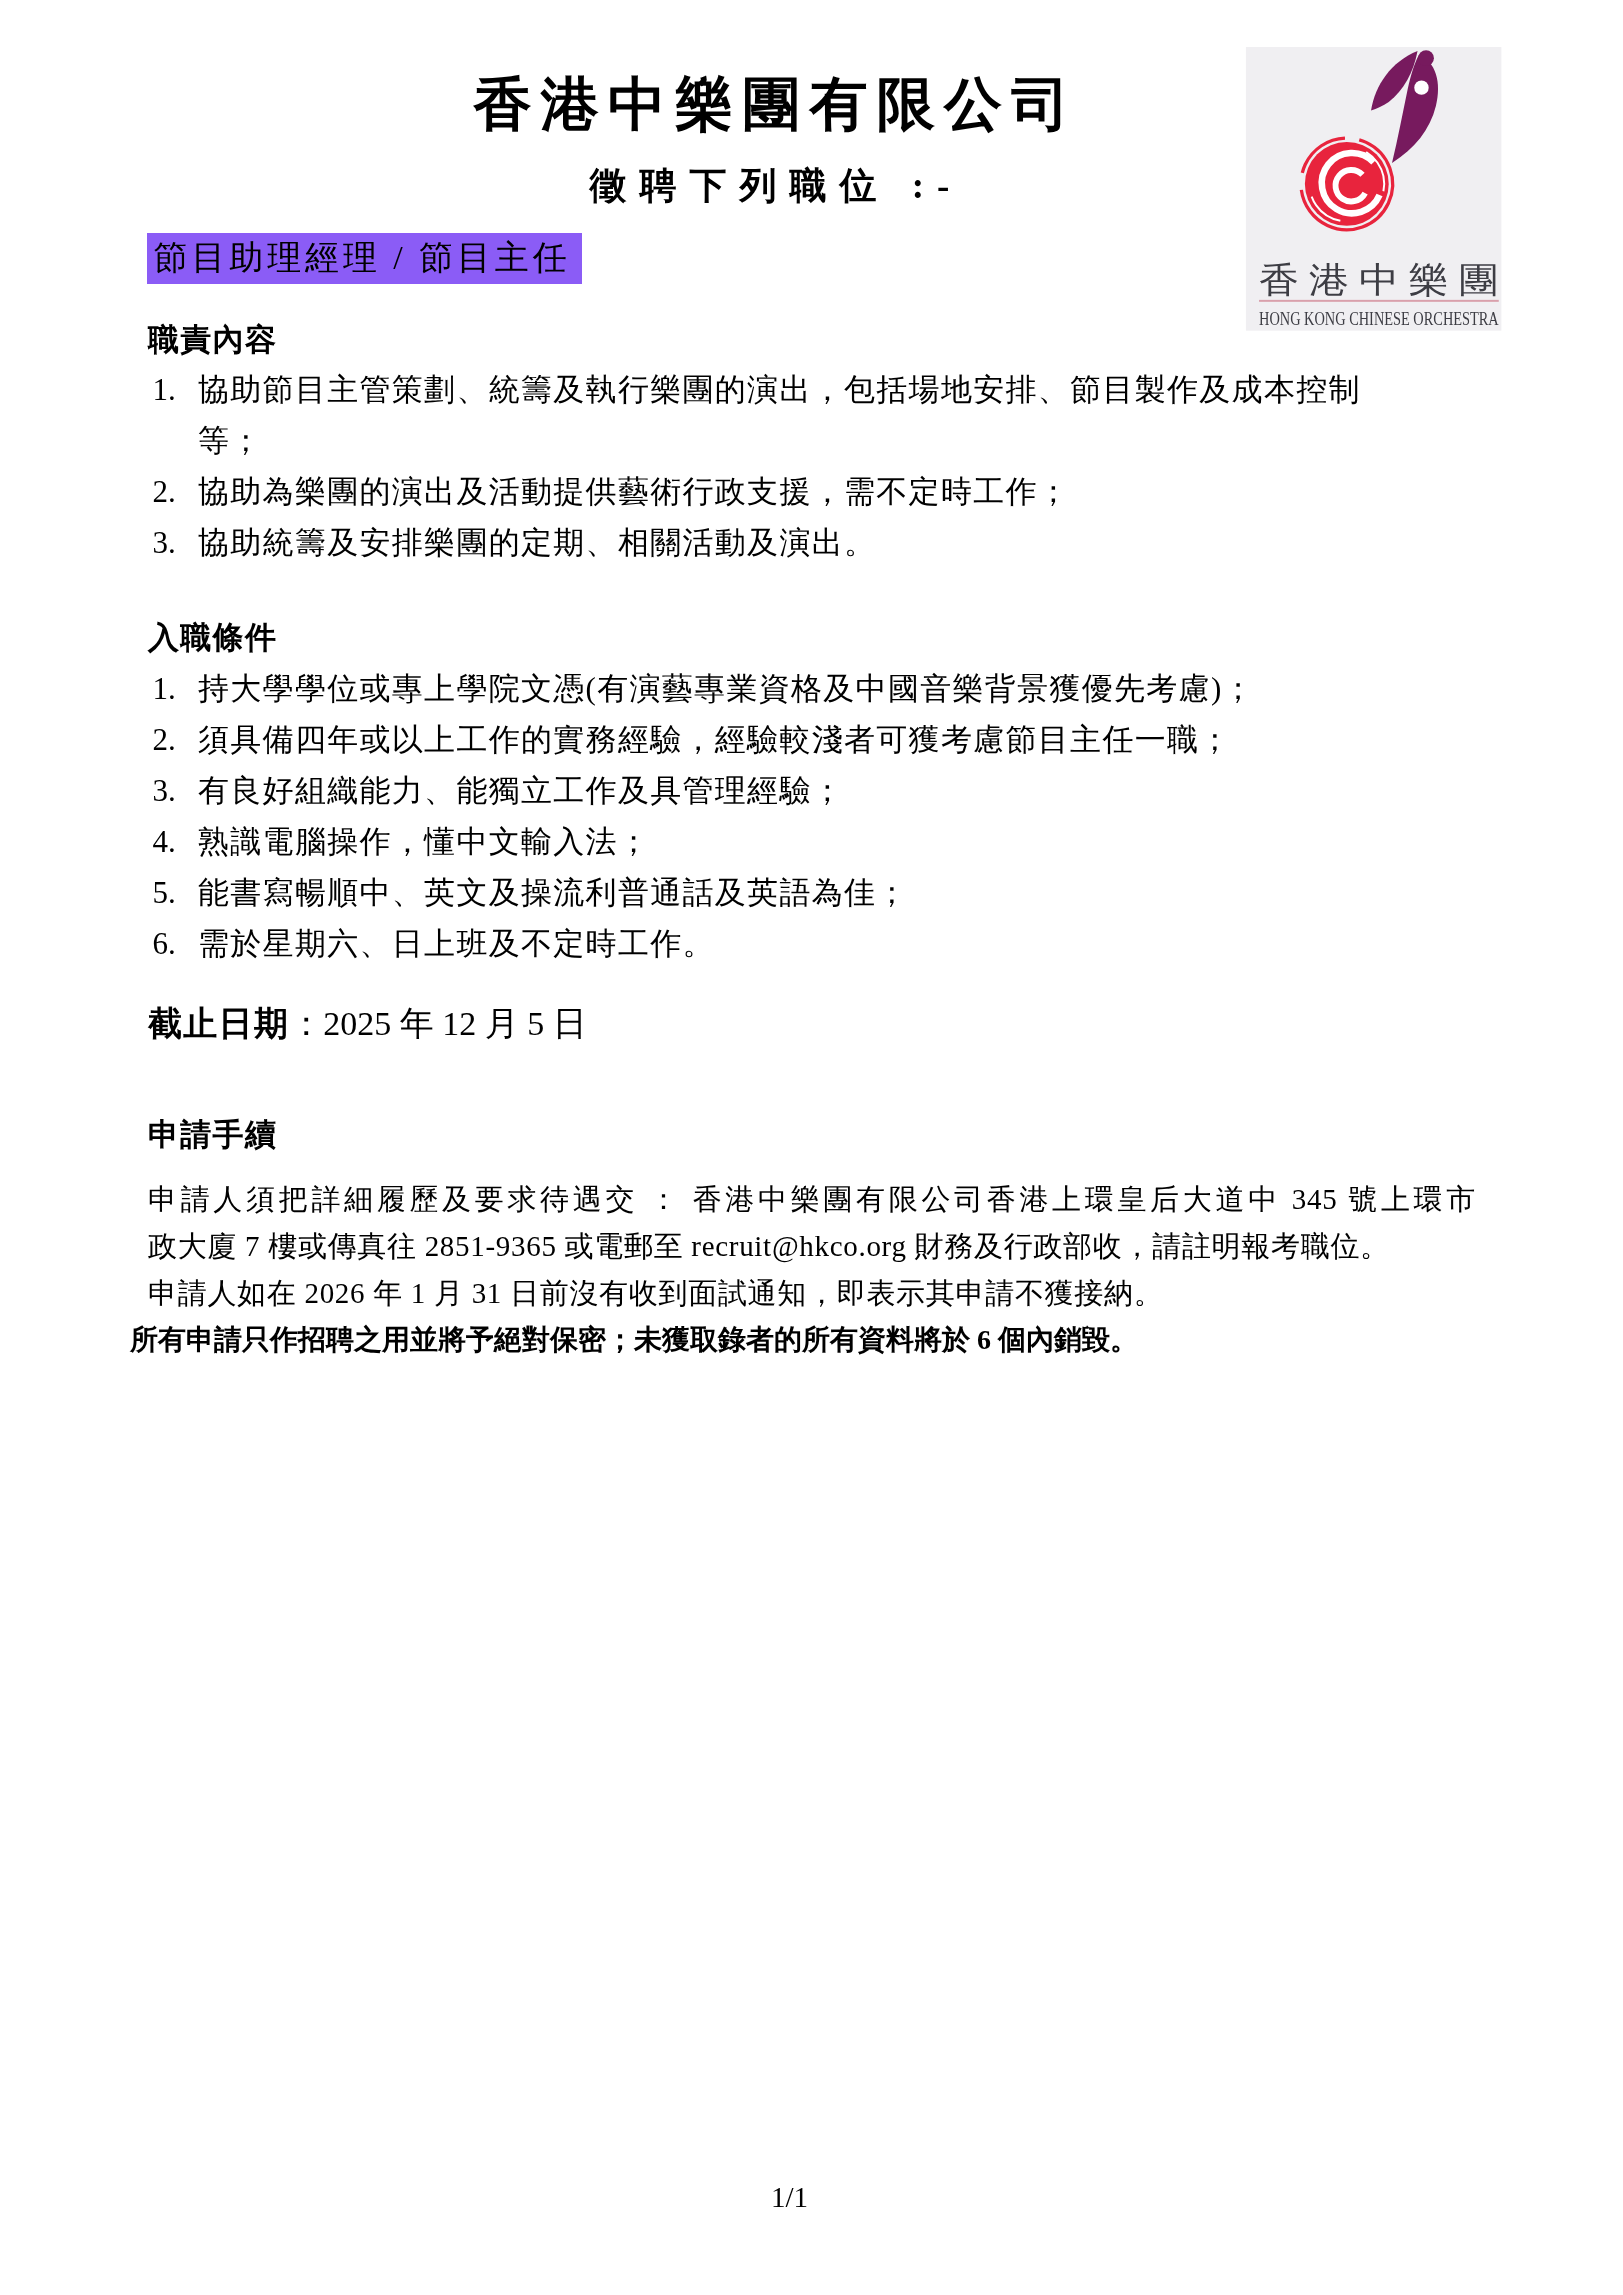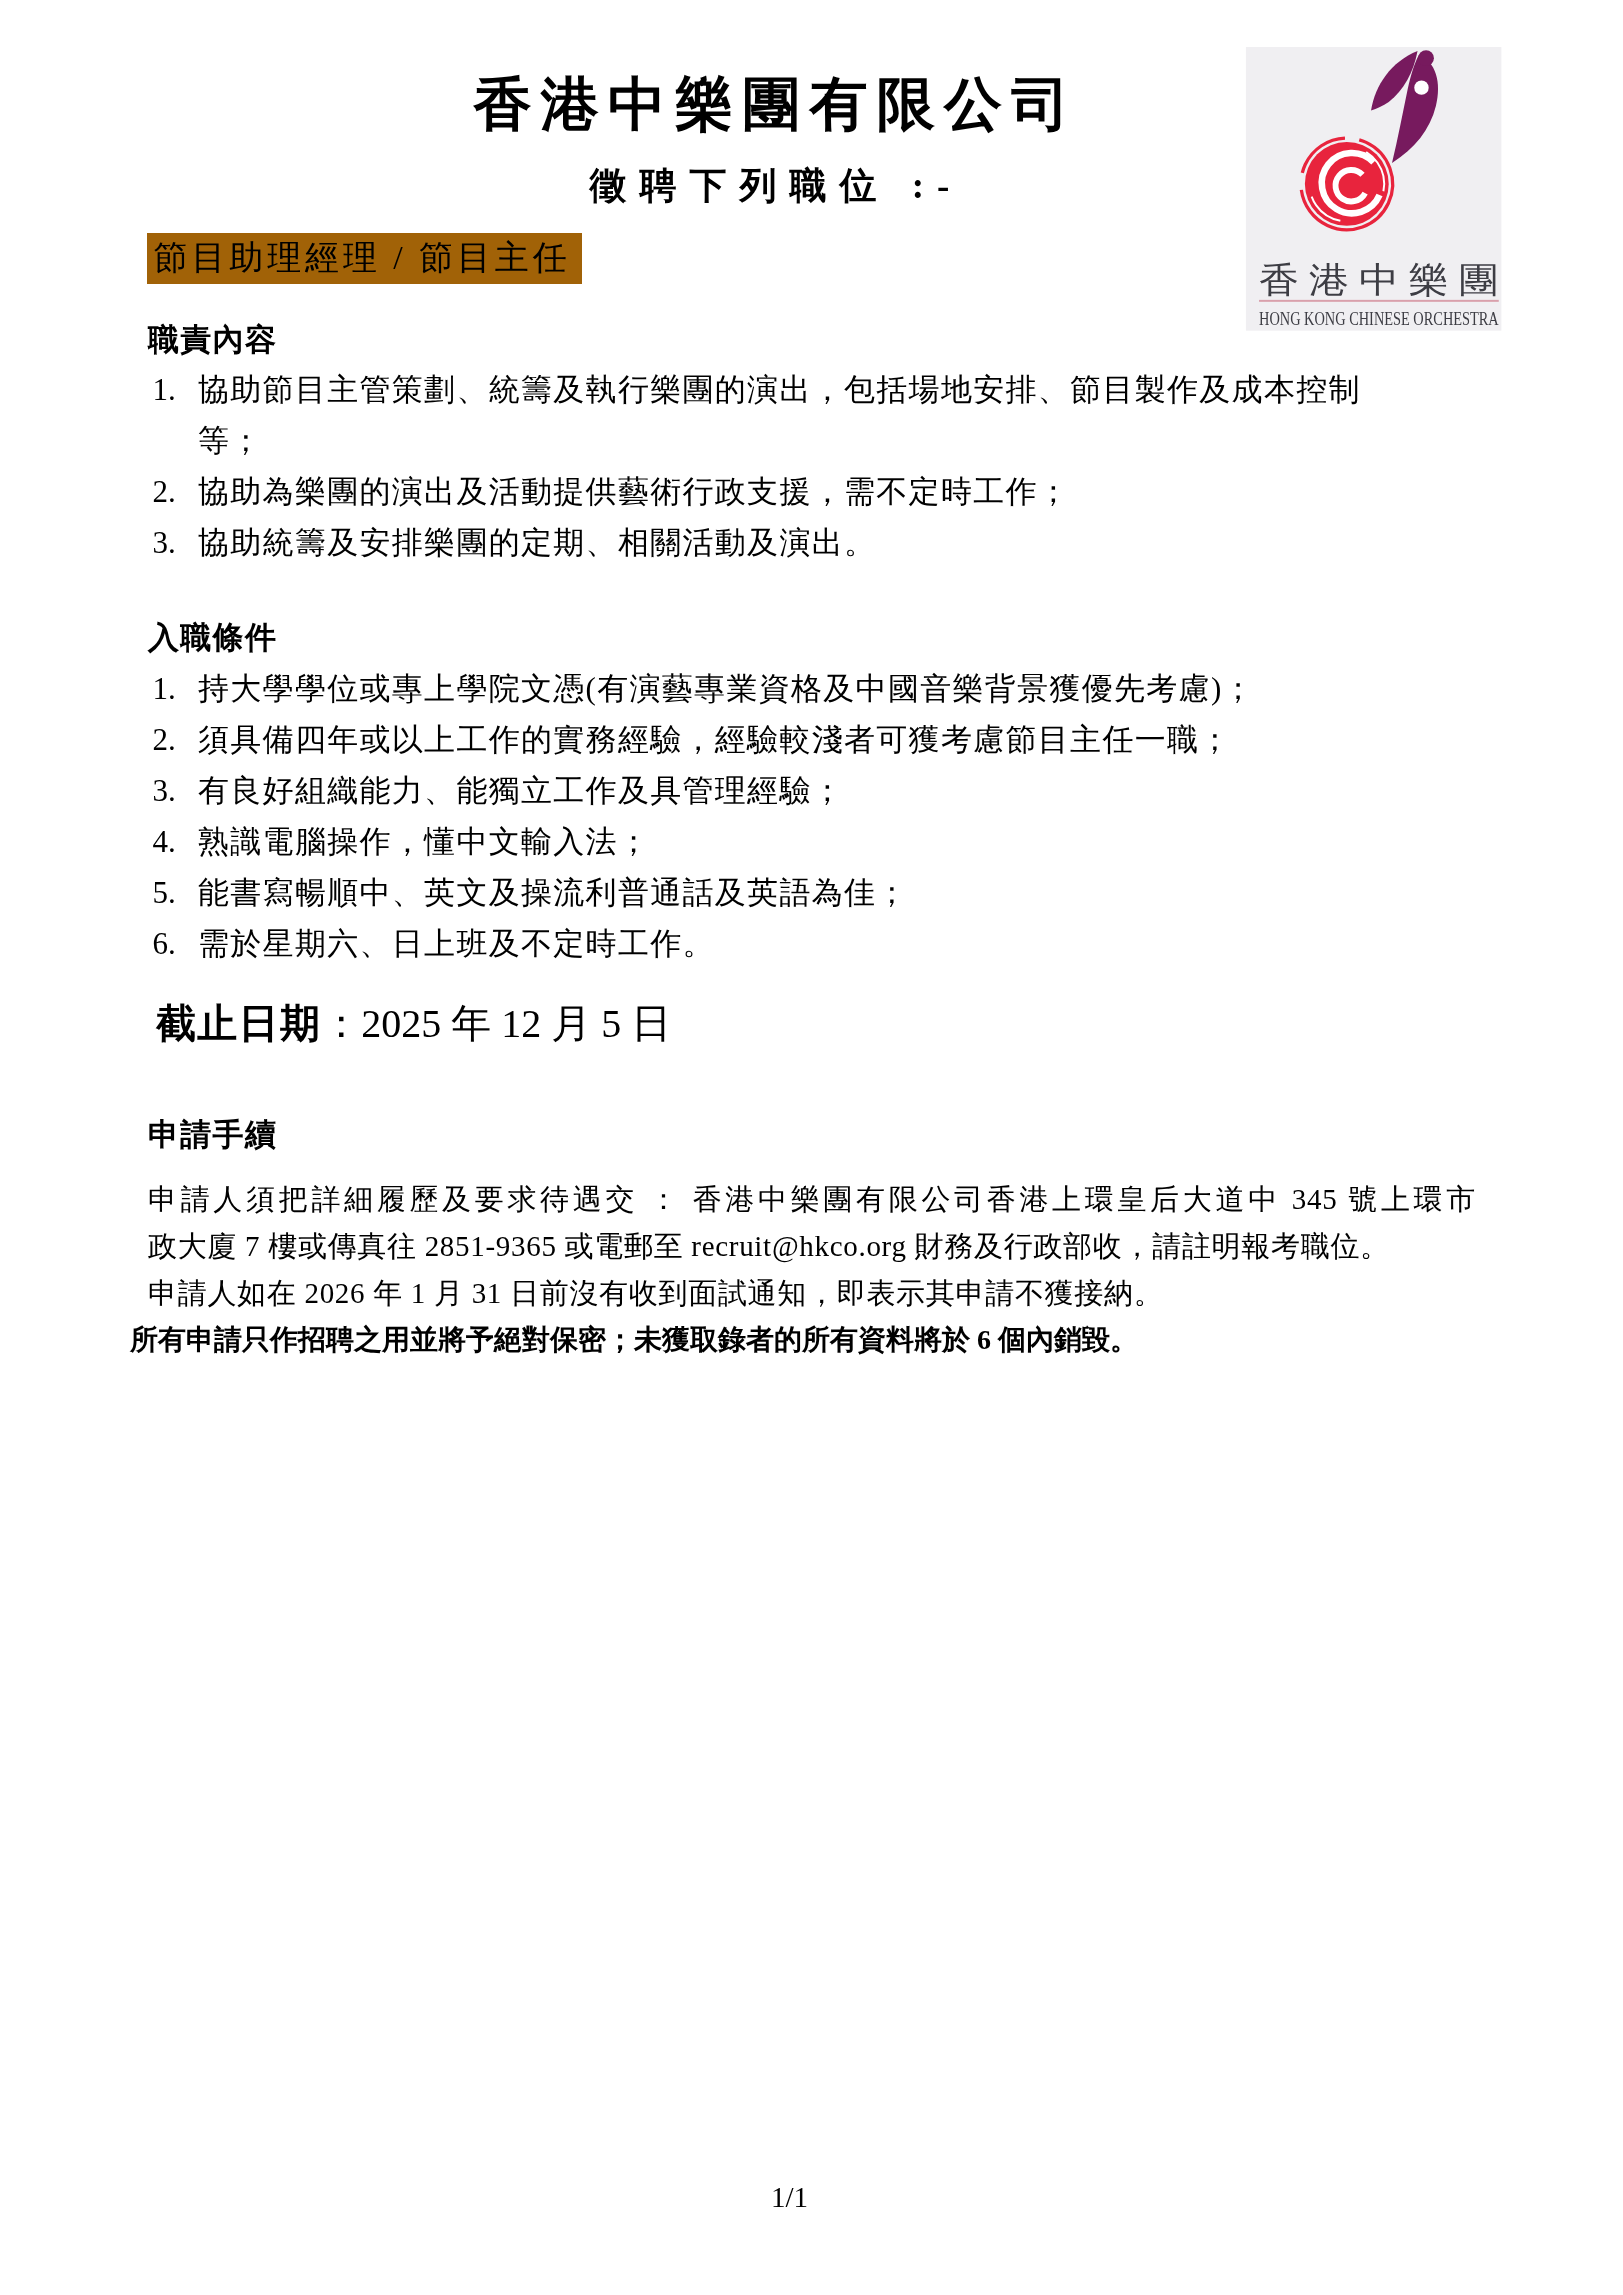--- a/index.html
+++ b/index.html
@@ -23,21 +23,21 @@
   .subtitle{
     top:167px;left:0;width:1552px;
     text-align:center;
     font-size:37px;font-weight:bold;
     letter-spacing:13px;line-height:1.0;
     white-space:nowrap;
   }
   .position-title{
     top:233px;left:147px;
     display:inline-block;
-    background:#a16207;
+    background:#8b5cf6;
     font-size:34px;letter-spacing:3.9px;
     line-height:42px;
     padding:3.9px 11.8px 5.2px 6.5px;
     white-space:nowrap;
     text-align:center;
   }
   
   .sec-heading{
     left:148px;
     font-size:31px;font-weight:bold;
@@ -49,21 +49,21 @@
   .num-line{display:flex;height:51px;}
   .num-line .num{
     flex:0 0 50px;padding-left:4.6px;box-sizing:border-box;
     font-size:31px;line-height:51px;
   }
   .num-line .txt{
     font-size:31px;line-height:51px;letter-spacing:1.3px;
     white-space:nowrap;
   }
   
-  .deadline{left:156px;top:1004px;font-size:40px;line-height:39px;white-space:nowrap;text-align:right;}
+  .deadline{left:148px;top:1004px;font-size:34px;line-height:39px;white-space:nowrap;text-align:right;}
   .deadline .lbl{font-weight:bold;letter-spacing:1.3px;}
   
   .apply{left:148px;top:1176px;width:1328px;}
   .apply .pline{height:47px;font-size:29px;line-height:47px;letter-spacing:0.7px;}
   .apply .pline.justify{text-align:justify;text-align-last:justify;}
   .privacy{
     left:130px;top:1323px;width:1387px;
     font-size:28px;font-weight:bold;line-height:34px;
     white-space:nowrap;
   }

